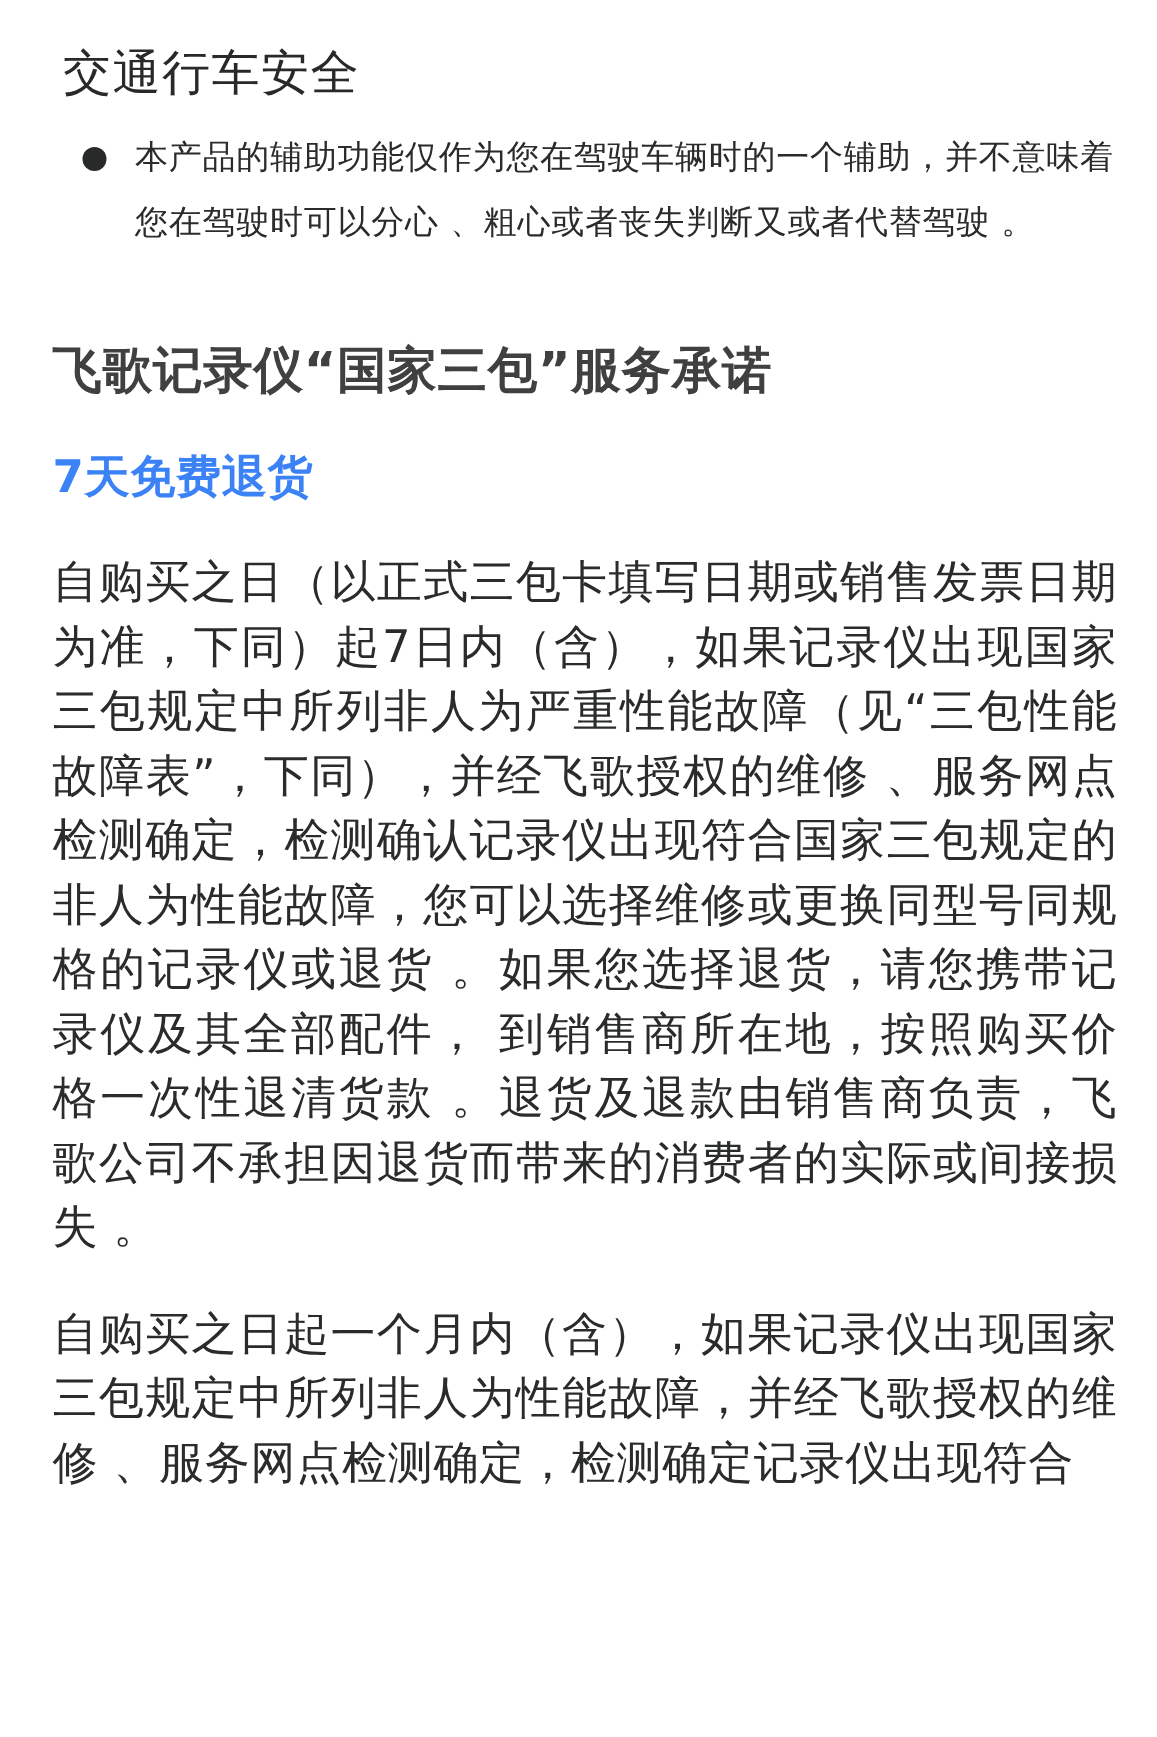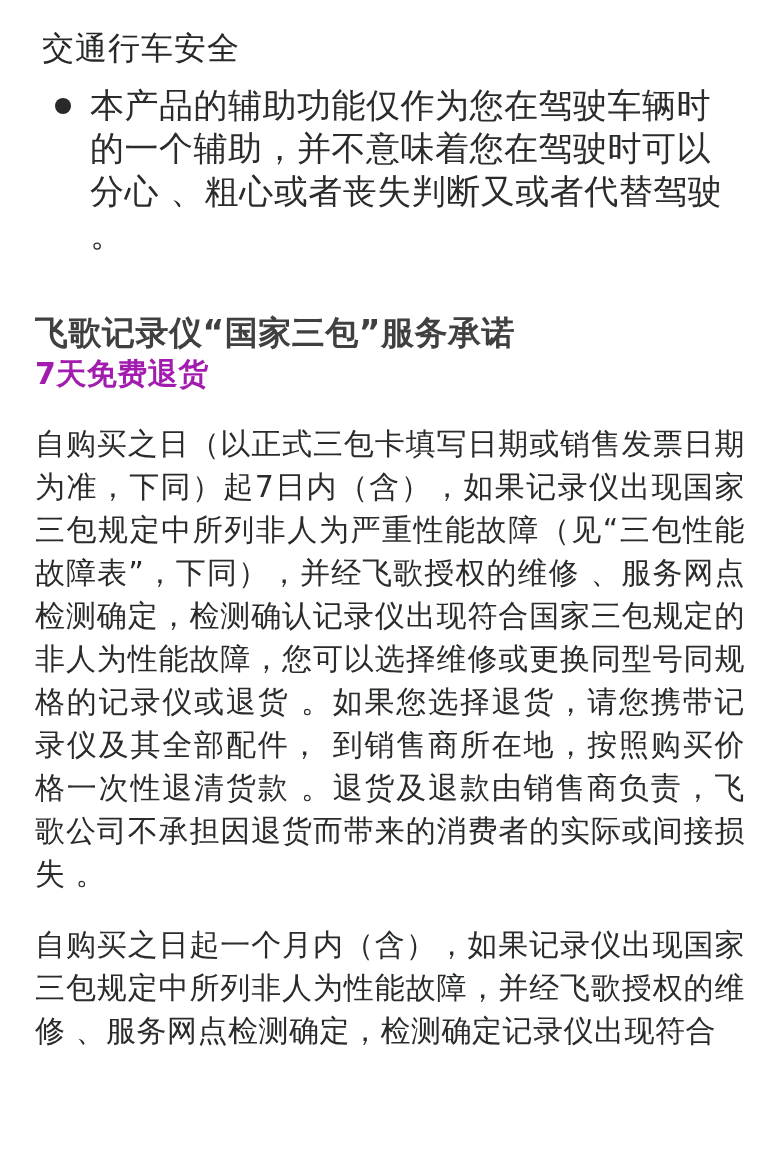--- a/index.html
+++ b/index.html
@@ -37,21 +37,21 @@
       letter-spacing: 0.5px;
     }
     .bullet-list {
       list-style: none;
       margin: 16px 0 0 0;
       padding: 0;
     }
     .bullet-item {
       display: flex;
       align-items: flex-start;
-      font-size: 34px;
+      font-size: 22px;
       font-weight: 400;
       line-height: 43px;
       letter-spacing: 0.5px;
     }
     .bullet-dot {
       flex: 0 0 auto;
       width: 16px;
       height: 16px;
       border-radius: 50%;
       background: #272a29;
@@ -64,22 +64,22 @@
       font-size: 33px;
       font-weight: 700;
       color: #404040;
       margin: 56px 0 0 0;
       line-height: 42px;
       letter-spacing: 0.5px;
     }
     .h3 {
       font-size: 30px;
       font-weight: 700;
-      color: #a21caf;
-      margin: 0 0 0 0;
+      color: #3b82f6;
+      margin: 31px 0 0 0;
       line-height: 40px;
       letter-spacing: 0.5px;
     }
     .body-para {
       font-size: 30px;
       font-weight: 400;
       line-height: 43px;
       margin: 28px 0 0 0;
       letter-spacing: 0.5px;
       text-align: justify;

